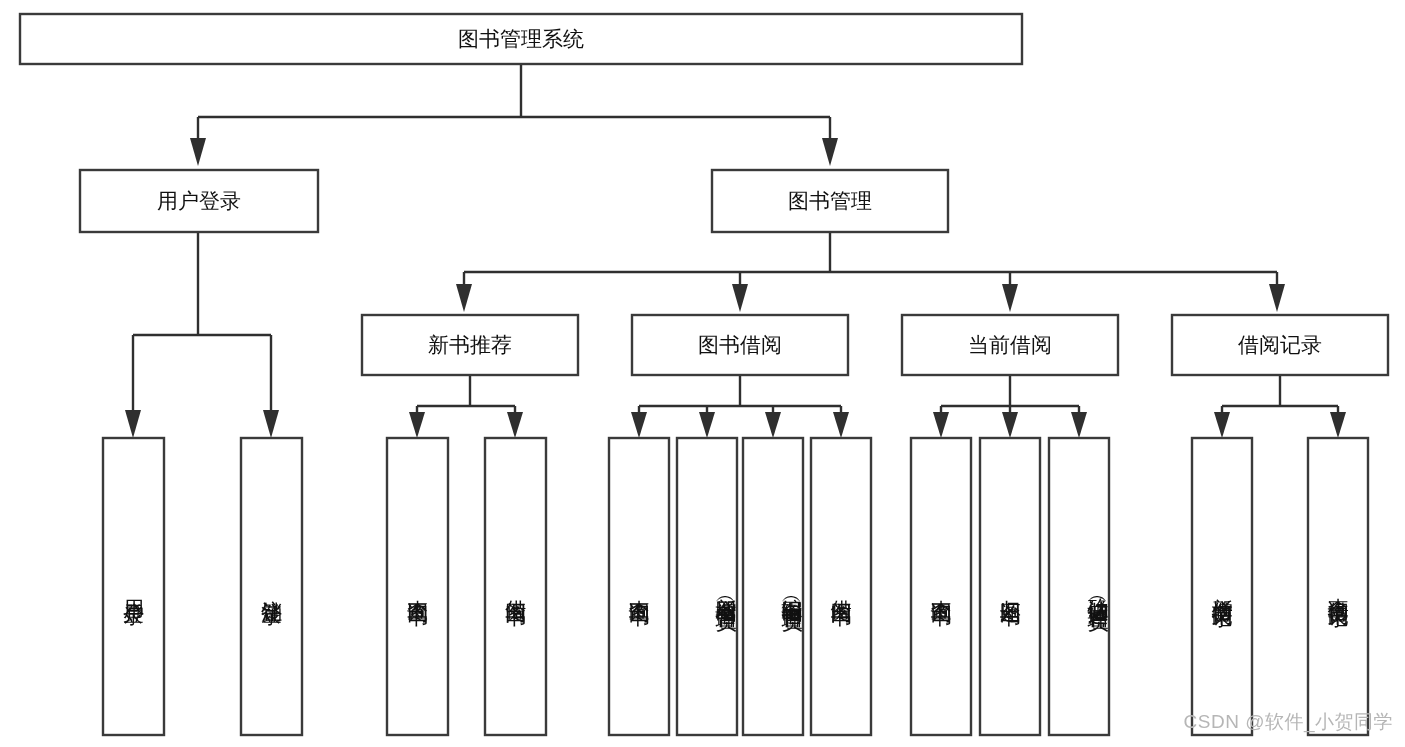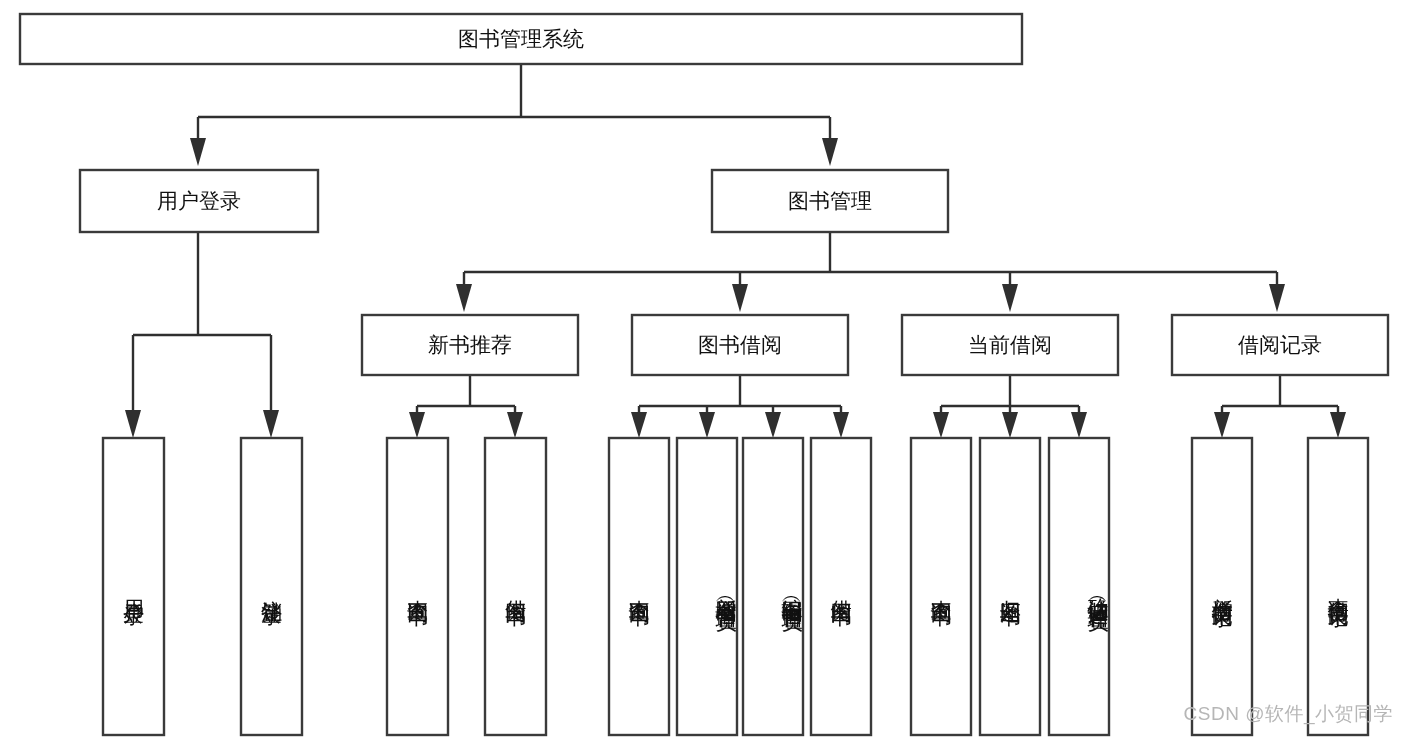--- a/index.html
+++ b/index.html
@@ -57,21 +57,21 @@
     color: #111111;
     letter-spacing: 2px;
     white-space: nowrap;
     text-align: center;
     pointer-events: none;
     user-select: none;
   }
   .watermark {
     position: absolute;
     right: 12px;
-    bottom: 20px;
+    bottom: 12px;
     font-family: "Liberation Sans", "DejaVu Sans", sans-serif;
     font-size: 19px;
     color: #b6b6b6;
     letter-spacing: 0.5px;
     white-space: nowrap;
   }
 </style>
 </head>
 <body>
 

